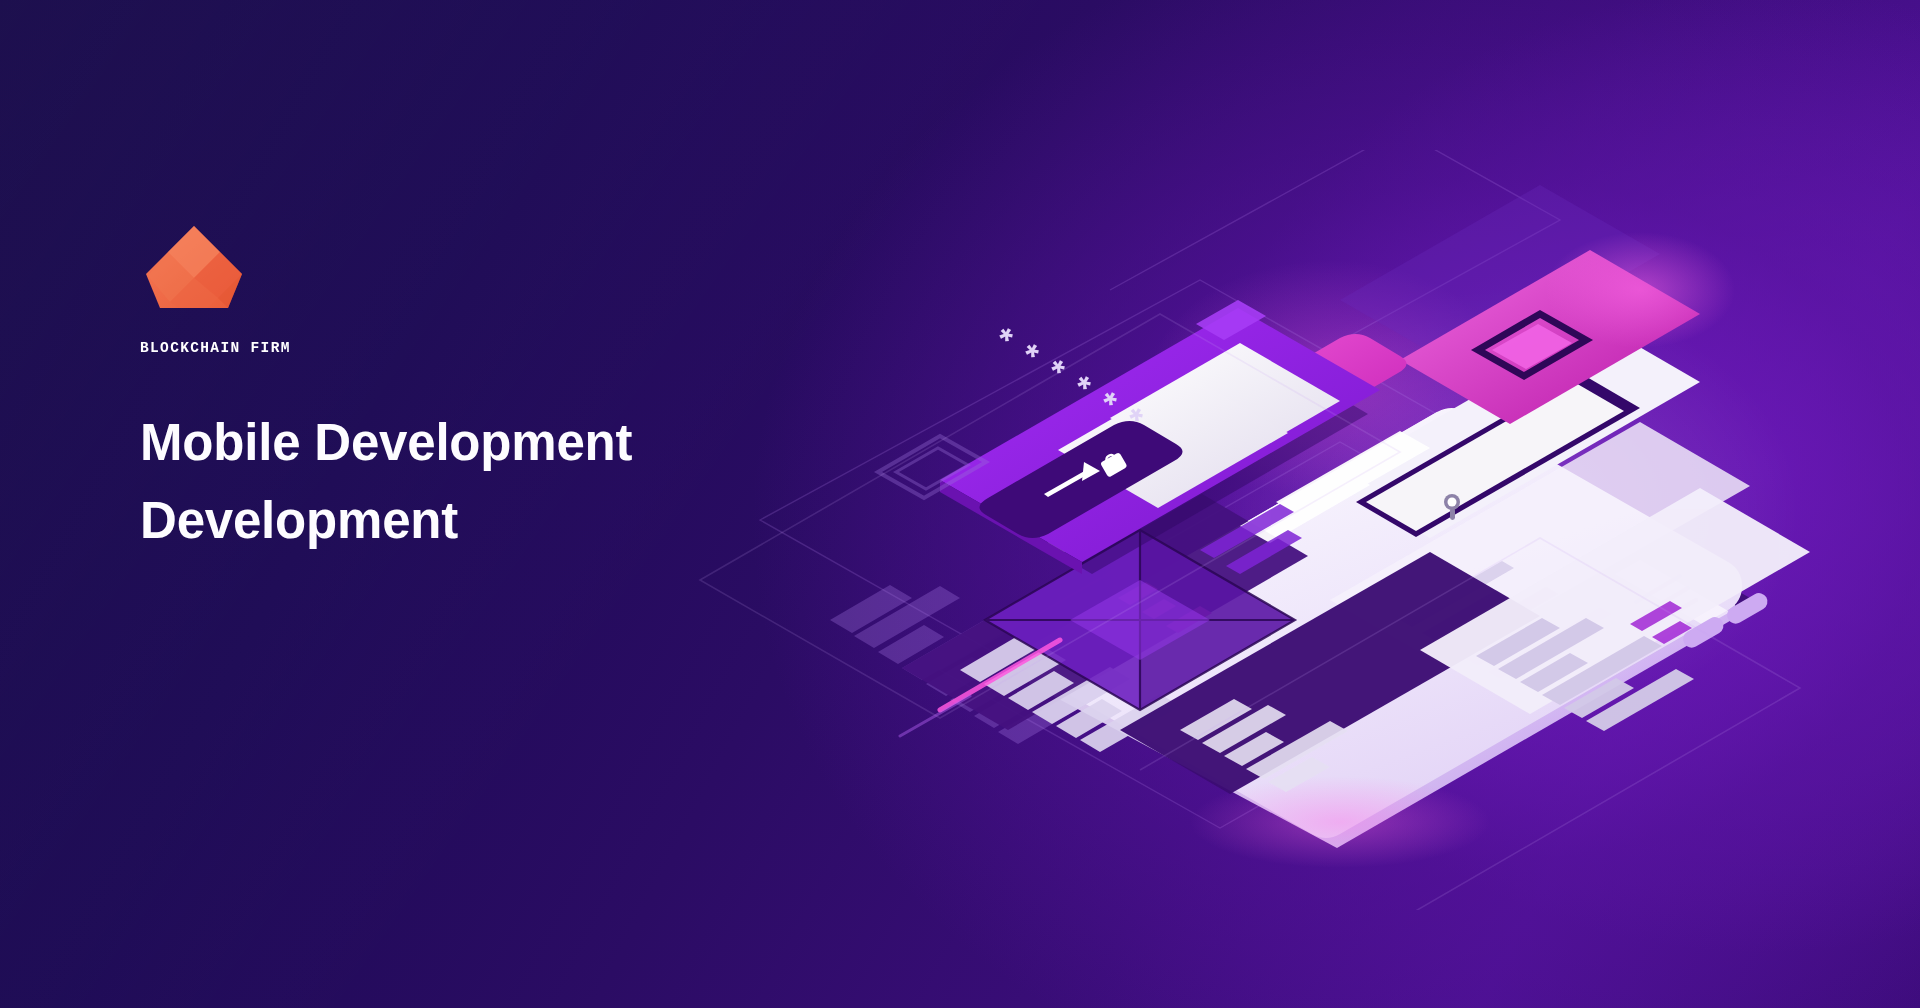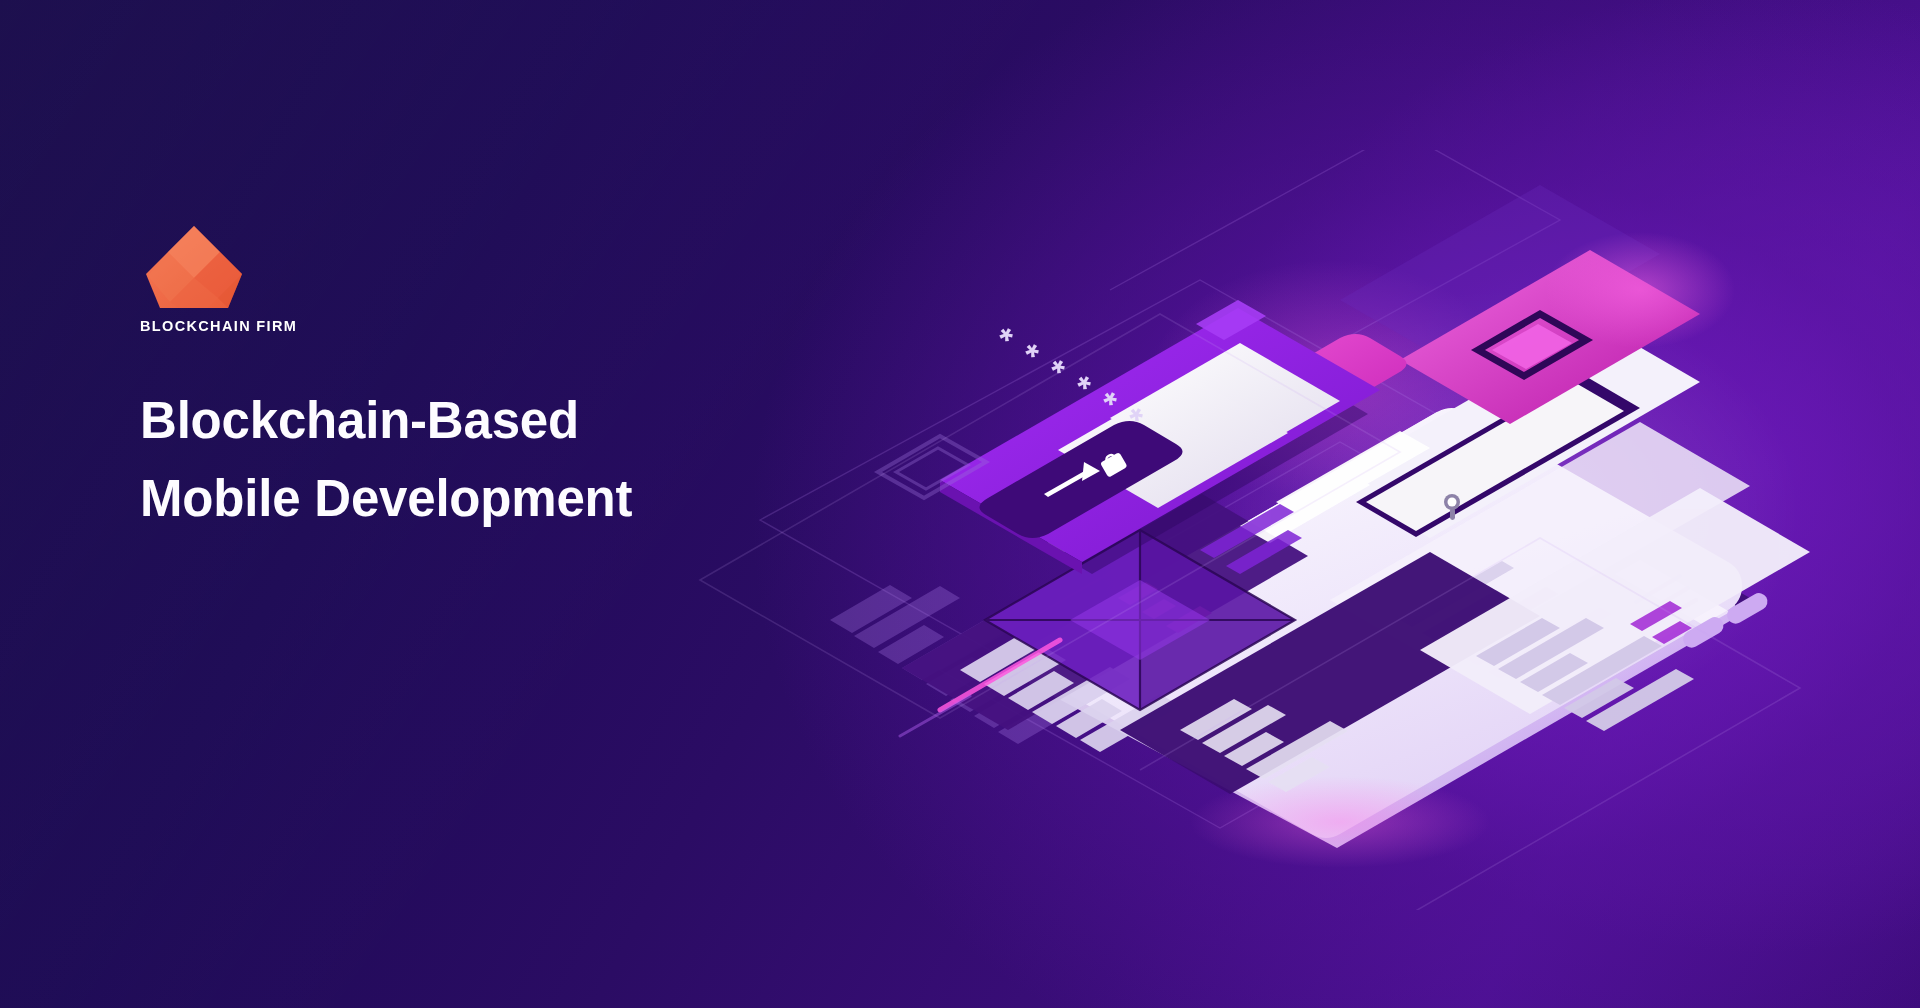--- a/index.html
+++ b/index.html
@@ -22,22 +22,22 @@
   }
 
   
   .left{ position:absolute; left:140px; top:222px; width:700px; }
   .logo-wrap{ width:112px; }
   .logo-mark{
     position:relative; width:104px; height:96px; margin-left:2px;
   }
   .logo-mark svg{ display:block; width:104px; height:96px; }
   .logo-text{
-    margin-top:0; color:#ffffff; font-size:14.5px; font-weight:700;
-    letter-spacing:1.35px; white-space:nowrap;
+    margin-top:22px; color:#ffffff; font-size:14.5px; font-weight:700;
+    letter-spacing:1.35px; white-space:nowrap;font-family:Liberation Mono, monospace;
   }
   .headline{
     margin-top:48px; color:#fdfcff; font-size:51px; font-weight:700;
     line-height:1.52; letter-spacing:-0.2px;
   }
   .headline .ln{ display:block; }
 
   
   #illo{ position:absolute; left:640px; top:150px; width:1280px; height:760px; }
   #illo svg{ display:block; width:1280px; height:760px; }
@@ -66,22 +66,22 @@
           <path d="M78 30 L100 52 L76 76 L52 56 Z" fill="#e9593a" opacity=".55"></path>
           <path d="M26 30 L52 56 L28 80 L6 54 Z" fill="#f27a53" opacity=".35"></path>
           <path d="M52 56 L76 76 L66 86 L38 86 L28 80 Z" fill="#ec6442" opacity=".5"></path>
           <path d="M86 86 L100 52 L76 76 Z" fill="#e2522f" opacity=".5"></path>
         </svg>
       </div>
       <div class="logo-text">BLOCKCHAIN FIRM</div>
     </div>
 
     <h1 class="headline">
-      <span class="ln">Blockchain-Based</span>
       <span class="ln">Mobile Development</span>
+      <span class="ln">Development</span>
     </h1>
   </div>
 
   <div id="illo">
     <svg viewBox="0 0 1280 760" xmlns="http://www.w3.org/2000/svg">
       <defs>
         <linearGradient id="phoneG" x1="0" y1="0" x2="0.6" y2="1">
           <stop offset="0" stop-color="#ffffff"></stop>
           <stop offset="0.55" stop-color="#efe7fb"></stop>
           <stop offset="1" stop-color="#e2d2f6"></stop>

